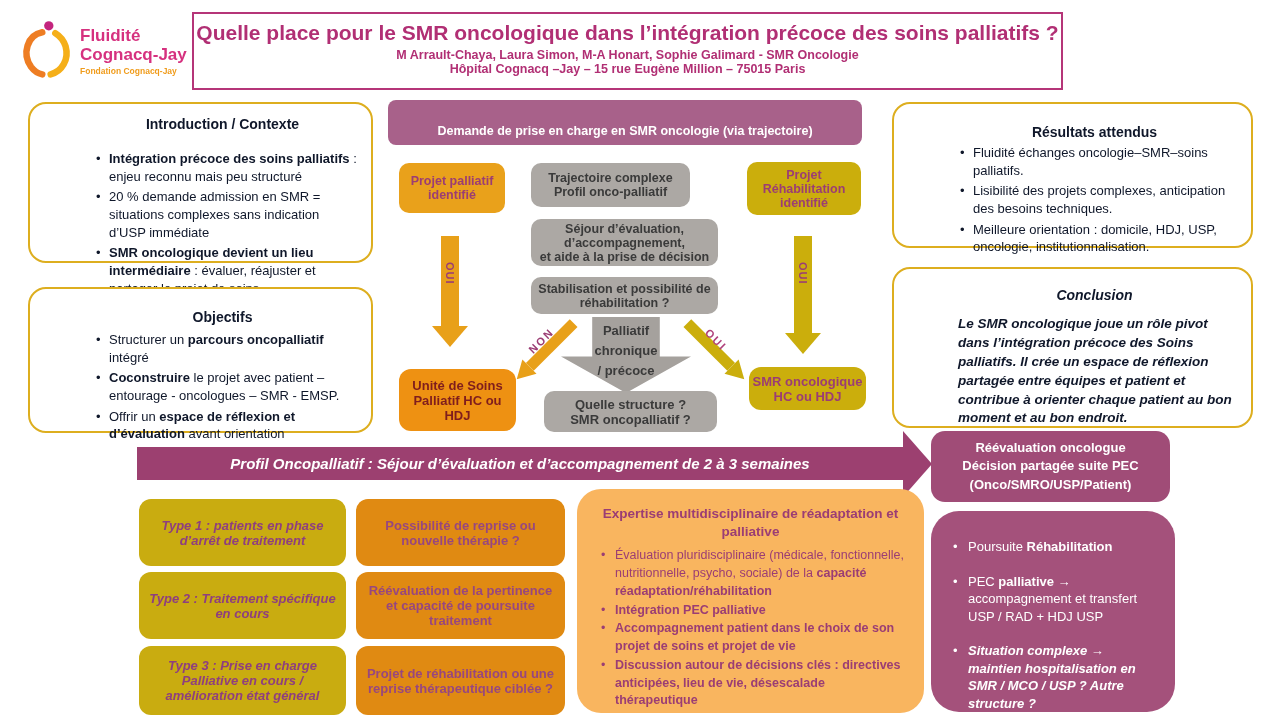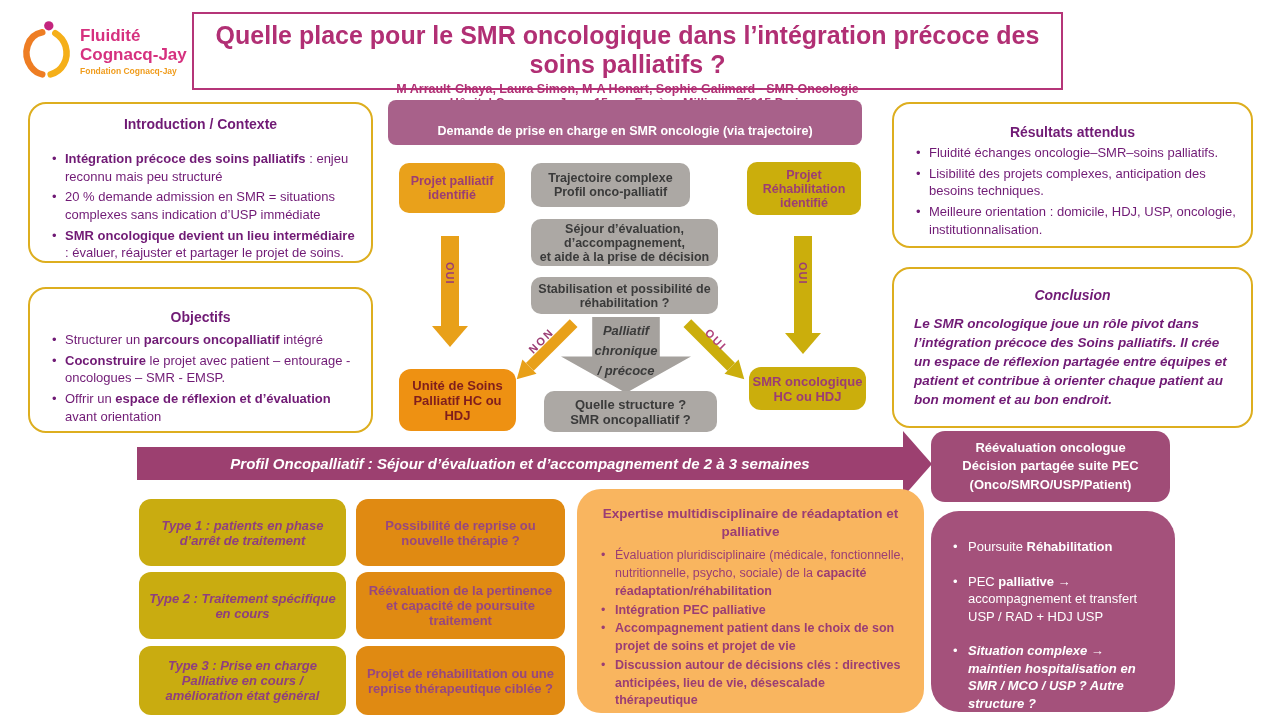--- a/index.html
+++ b/index.html
@@ -5,26 +5,26 @@
   * { margin:0; padding:0; box-sizing:border-box; }
   body { font-family:"Liberation Sans", sans-serif; background:#fff; }
   .poster { position:relative; width:1280px; height:719px; background:#fff; overflow:hidden; }
 
   
   .logo { position:absolute; left:18px; top:10px; width:172px; height:82px; display:flex; align-items:center; }
   .logo-text { margin-left:6px; }
   .logo-l1, .logo-l2 { font-size:17px; font-weight:bold; color:#D6317F; line-height:19px; }
   .logo-sub { font-size:8.5px; font-weight:bold; color:#F09C1C; margin-top:2px; }
   .title-box { position:absolute; left:192px; top:12px; width:871px; height:78px; border:2px solid #B53578; background:#fff; text-align:center; padding-top:7px; }
-  .main-title { font-size:25px; font-weight:bold; color:#B12F74; }
+  .main-title { font-size:21px; font-weight:bold; color:#B12F74; }
   .authors { font-size:12.5px; font-weight:bold; color:#B12F74; margin-top:3px; }
   .address { font-size:12.5px; font-weight:bold; color:#B12F74; }
 
   
-  .gold-box { position:absolute; background:#fff; border:2px solid #DDAE1F; border-radius:18px; color:#701a75; }
+  .gold-box { position:absolute; background:#fff; border:2px solid #DDAE1F; border-radius:18px; color:#0f172a;padding-left:44px; }
   .gold-box .gb-title { font-size:14px; font-weight:bold; text-align:center; }
   .bullets { padding:0 12px 0 22px; font-size:13px; line-height:1.36; }
   .bullet { position:relative; padding-left:13px; margin-bottom:3px; }
   .bullet::before { content:"\2022"; position:absolute; left:0; }
   .b { font-weight:bold; }
   .box-intro { left:28px; top:102px; width:345px; height:161px; padding-top:12px; }
   .box-intro .bullets { margin-top:18px; }
   .box-obj { left:28px; top:287px; width:345px; height:146px; padding-top:20px; }
   .box-obj .bullets { margin-top:6px; }
   .box-res { left:892px; top:102px; width:361px; height:146px; padding-top:20px; }
@@ -67,21 +67,21 @@
   .d-head-r { width:0; height:0; border-top:10px solid transparent; border-bottom:10px solid transparent; }
   .diag-non { left:505px; top:341px; width:80px; height:20px; transform:rotate(-45deg); }
   .diag-oui { left:676px; top:341px; width:80px; height:20px; transform:rotate(45deg); }
   .dlabel { position:absolute; writing-mode:vertical-rl; font-size:11px; font-weight:bold; color:#9B3D74; letter-spacing:2px; }
   .dlabel-non { left:534px; top:327px; transform:rotate(45deg); }
   .dlabel-oui { left:710px; top:327px; transform:rotate(-45deg); color:#B0417B; }
 
   
   .big-arrow { position:absolute; left:561px; top:317px; width:130px; height:76px; background:#A5A19D;
     clip-path:polygon(24% 0, 76% 0, 76% 52%, 100% 52%, 50% 100%, 0 52%, 24% 52%); }
-  .big-arrow-text { position:absolute; left:561px; top:321px; width:130px; text-align:center; font-size:13px; font-weight:bold; color:#3A3A3A; line-height:1.55; white-space:pre-line;font-style:italic; }
+  .big-arrow-text { position:absolute; left:561px; top:321px; width:130px; text-align:center; font-size:13px; font-weight:bold; color:#3A3A3A; line-height:1.55; white-space:pre-line; }
 
   
   .banner-body { position:absolute; left:137px; top:447px; width:766px; height:33px; background:#9C4070; color:#fff; text-align:center; font-size:15px; font-weight:bold; font-style:italic; line-height:33px; }
   .banner-head { position:absolute; left:903px; top:431px; width:0; height:0; border-top:33px solid transparent; border-bottom:33px solid transparent; border-left:29px solid #9C4070; }
 
   .reeval { position:absolute; left:931px; top:431px; width:239px; height:71px; background:#A04C77; border-radius:14px; color:#fff; font-size:13px; font-weight:bold; text-align:center; white-space:pre-line; padding-top:8px; line-height:1.42; }
 
   
   .type-box { position:absolute; left:139px; width:207px; background:#C9AC10; border-radius:12px; display:flex; align-items:center; justify-content:center; text-align:center; white-space:pre-line; font-size:13px; font-weight:bold; font-style:italic; color:#8E3F7F; }
   .oq-box { position:absolute; left:356px; width:209px; background:#E08A12; border-radius:12px; display:flex; align-items:center; justify-content:center; text-align:center; white-space:pre-line; font-size:13px; font-weight:bold; color:#97477F; }

